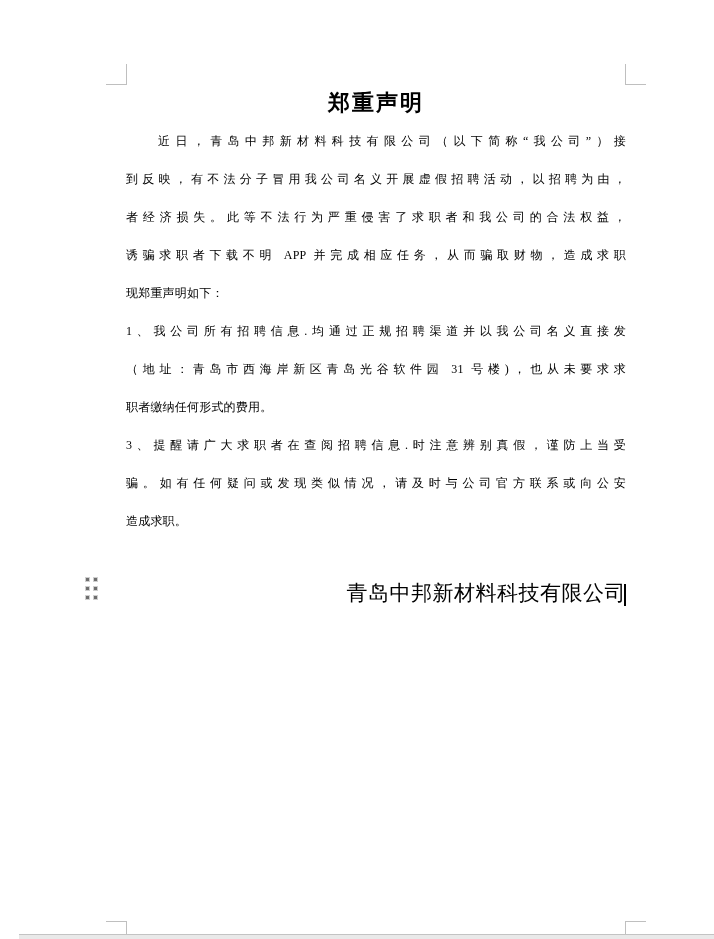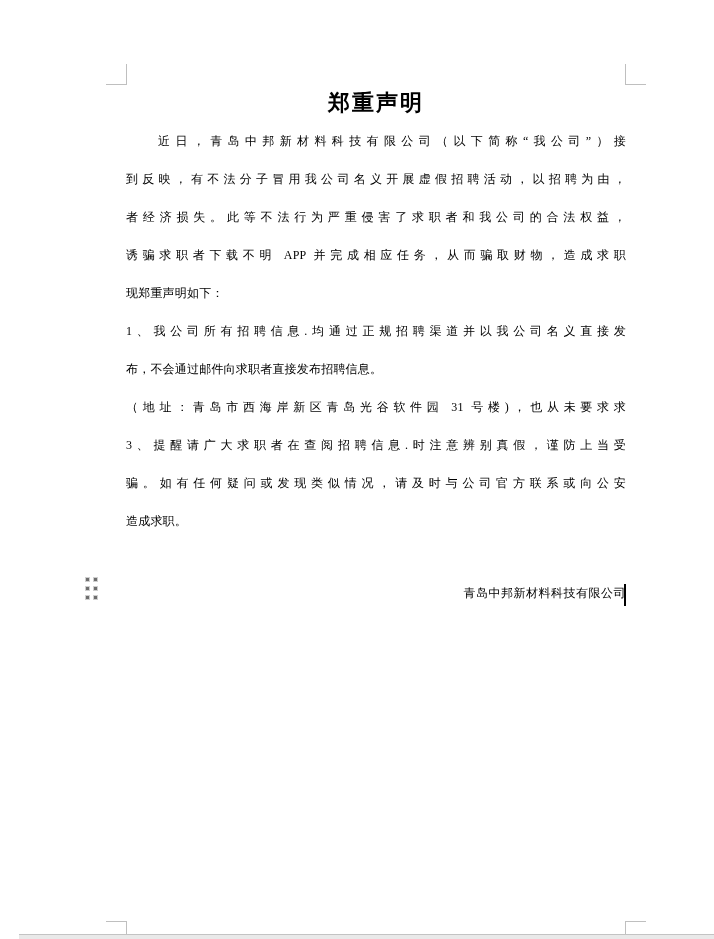--- a/index.html
+++ b/index.html
@@ -18,21 +18,21 @@
   }
   .body-text{margin-top:4px;}
   .bline{
     font-size:12px;line-height:38px;letter-spacing:0.2px;
     text-align:justify;text-align-last:justify;text-justify:inter-character;
     white-space:normal;overflow:hidden;height:38px;
   }
   .bline.last{text-align-last:left;}
   .bline.indent{text-indent:32px;}
   .sig-block{margin-top:34px;}
-  .sig-line{font-size:12px;line-height:38px;text-align:right;letter-spacing:0.5px;}
+  .sig-line{font-size:21px;line-height:38px;text-align:right;letter-spacing:0.5px;}
   
   .mark{position:absolute;width:20px;height:20px;}
   .mark-tl{left:87px;top:64px;border-right:1px solid #bfbfbf;border-bottom:1px solid #bfbfbf;}
   .mark-tr{left:606px;top:64px;border-left:1px solid #bfbfbf;border-bottom:1px solid #bfbfbf;}
   .mark-bl{left:87px;top:921px;height:14px;border-right:1px solid #bfbfbf;border-top:1px solid #bfbfbf;}
   .mark-br{left:606px;top:921px;height:14px;border-left:1px solid #bfbfbf;border-top:1px solid #bfbfbf;}
   
   .drag-handle{
     position:absolute;left:67px;top:578px;width:12px;height:22px;
     display:grid;grid-template-columns:3px 3px;grid-template-rows:3px 3px 3px;
@@ -72,23 +72,23 @@
 
     <div class="body-text">
 
       <div class="bline indent">近日，青岛中邦新材料科技有限公司（以下简称“我公司”）接</div>
       <div class="bline">到反映，有不法分子冒用我公司名义开展虚假招聘活动，以招聘为由，</div>
       <div class="bline">者经济损失。此等不法行为严重侵害了求职者和我公司的合法权益，</div>
       <div class="bline">诱骗求职者下载不明 APP 并完成相应任务，从而骗取财物，造成求职</div>
       <div class="bline last">现郑重声明如下：</div>
 
       <div class="bline">1、我公司所有招聘信息.均通过正规招聘渠道并以我公司名义直接发</div>
-      <div class="bline last">布，不会通过邮件向求职者直接发布招聘信息。</div>
 
       <div class="bline">（地址：青岛市西海岸新区青岛光谷软件园 31 号楼)，也从未要求求</div>
+      <div class="bline last">职者缴纳任何形式的费用。</div>
 
       <div class="bline">3、提醒请广大求职者在查阅招聘信息.时注意辨别真假，谨防上当受</div>
       <div class="bline">骗。如有任何疑问或发现类似情况，请及时与公司官方联系或向公安</div>
       <div class="bline last">造成求职。</div>
 
     </div>
 
     <div class="sig-block">
       <div class="sig-line">青岛中邦新材料科技有限公司</div>
     </div>

